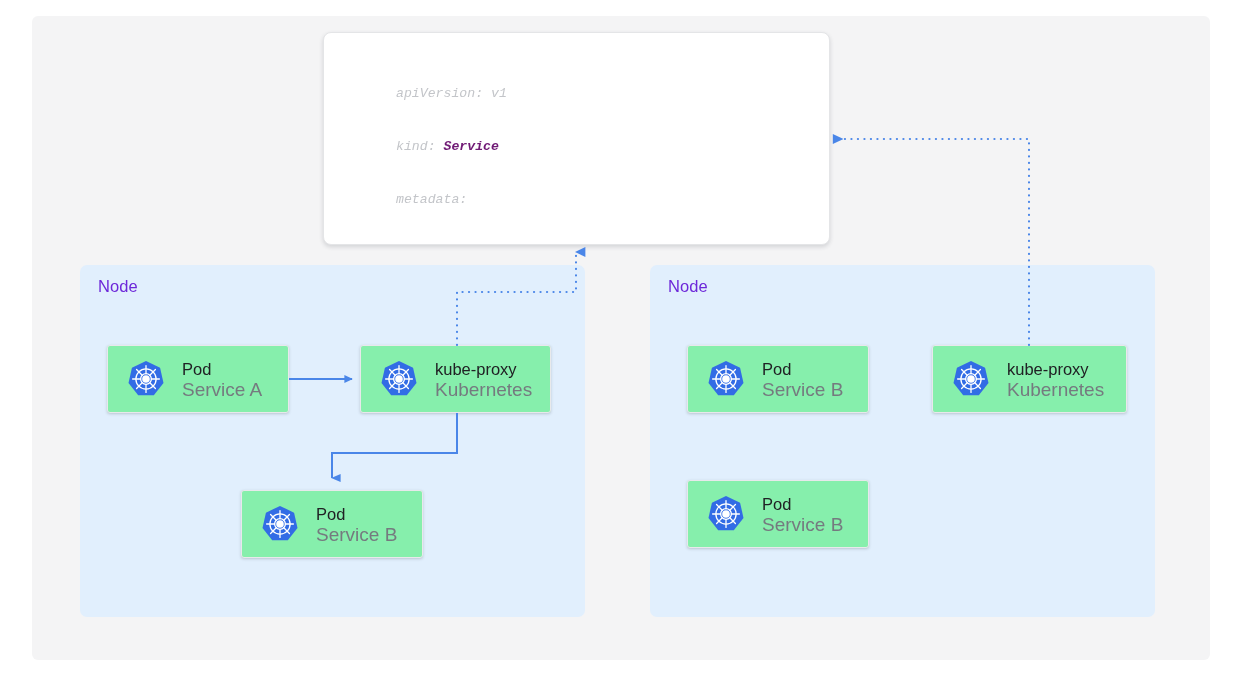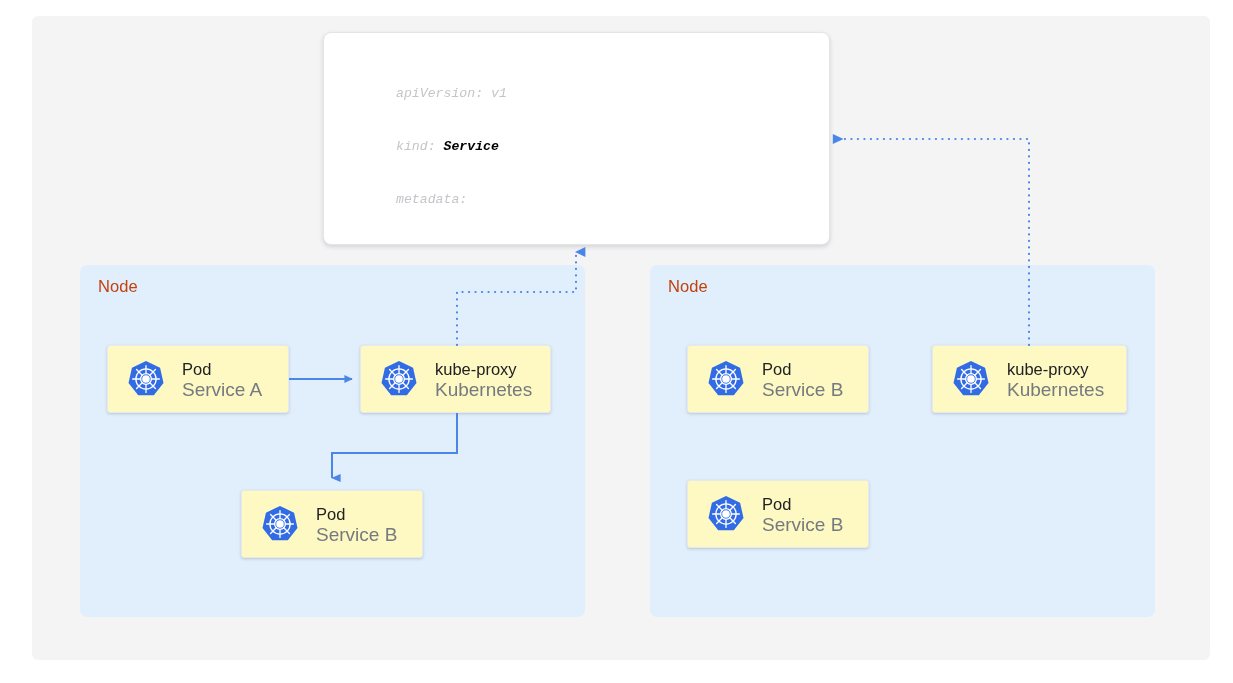--- a/index.html
+++ b/index.html
@@ -51,44 +51,44 @@
     left: 72px;
     top: 17px;
     font-family: "Liberation Mono", "DejaVu Sans Mono", monospace;
     font-style: italic;
     font-size: 13.2px;
     line-height: 17.6px;
     color: #c3c5c9;
     white-space: pre;
   }
   .yaml-line { display: block; height: 17.6px; }
-  .yaml-line b { font-weight: bold; color: #000000; font-style: italic; }
+  .yaml-line b { font-weight: bold; color: #701a75; font-style: italic; }
 
   
   .node-box {
     position: absolute;
     background: #e1effd;
     border-radius: 7px;
   }
   #node-left  { left: 80px;  top: 265px; width: 505px; height: 352px; }
   #node-right { left: 650px; top: 265px; width: 505px; height: 352px; }
 
   .node-label {
     position: absolute;
     left: 18px;
     top: 12px;
     font-size: 16.5px;
-    color: #c2410c;
+    color: #6d28d9;
     letter-spacing: 0.1px;
   }
 
   
   .entity-card {
     position: absolute;
-    background: #fef9c3;
+    background: #86efac;
     border: 1px solid #e8e9eb;
     border-radius: 3px;
     box-shadow: 0 1px 3px rgba(40,45,55,0.22);
     box-sizing: border-box;
     display: flex;
     align-items: center;
   }
   .entity-icon {
     flex: 0 0 auto;
     margin-left: 18px;

